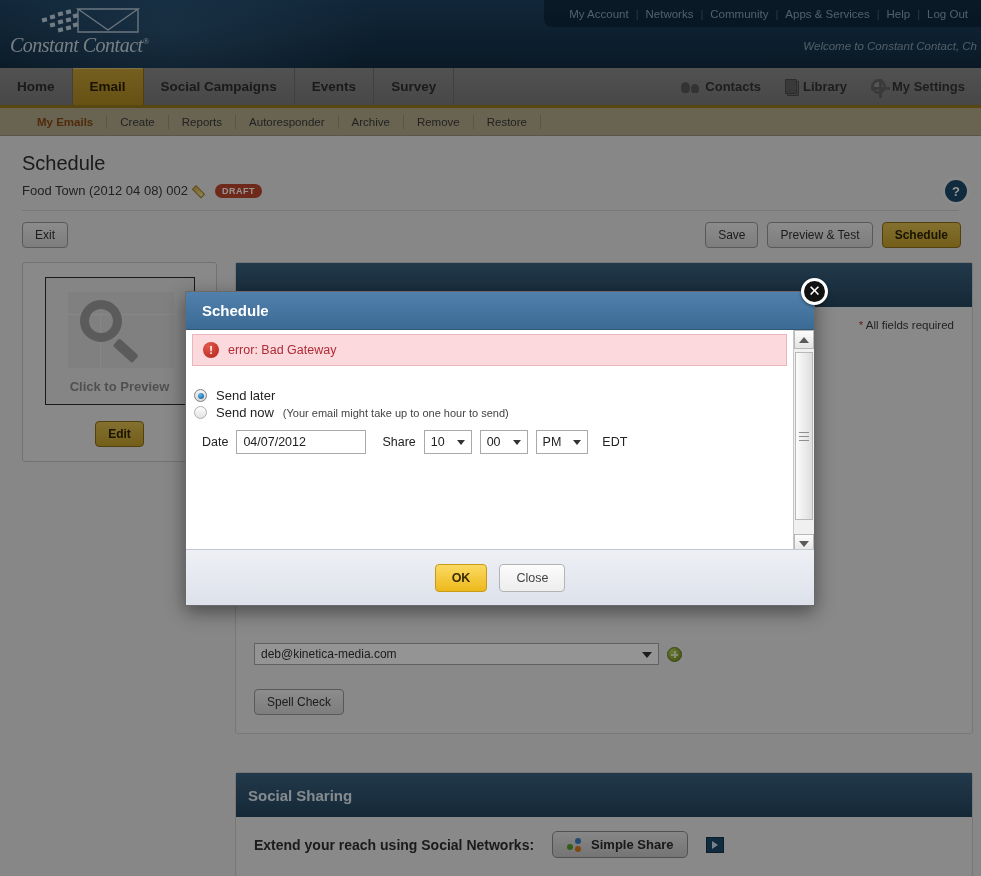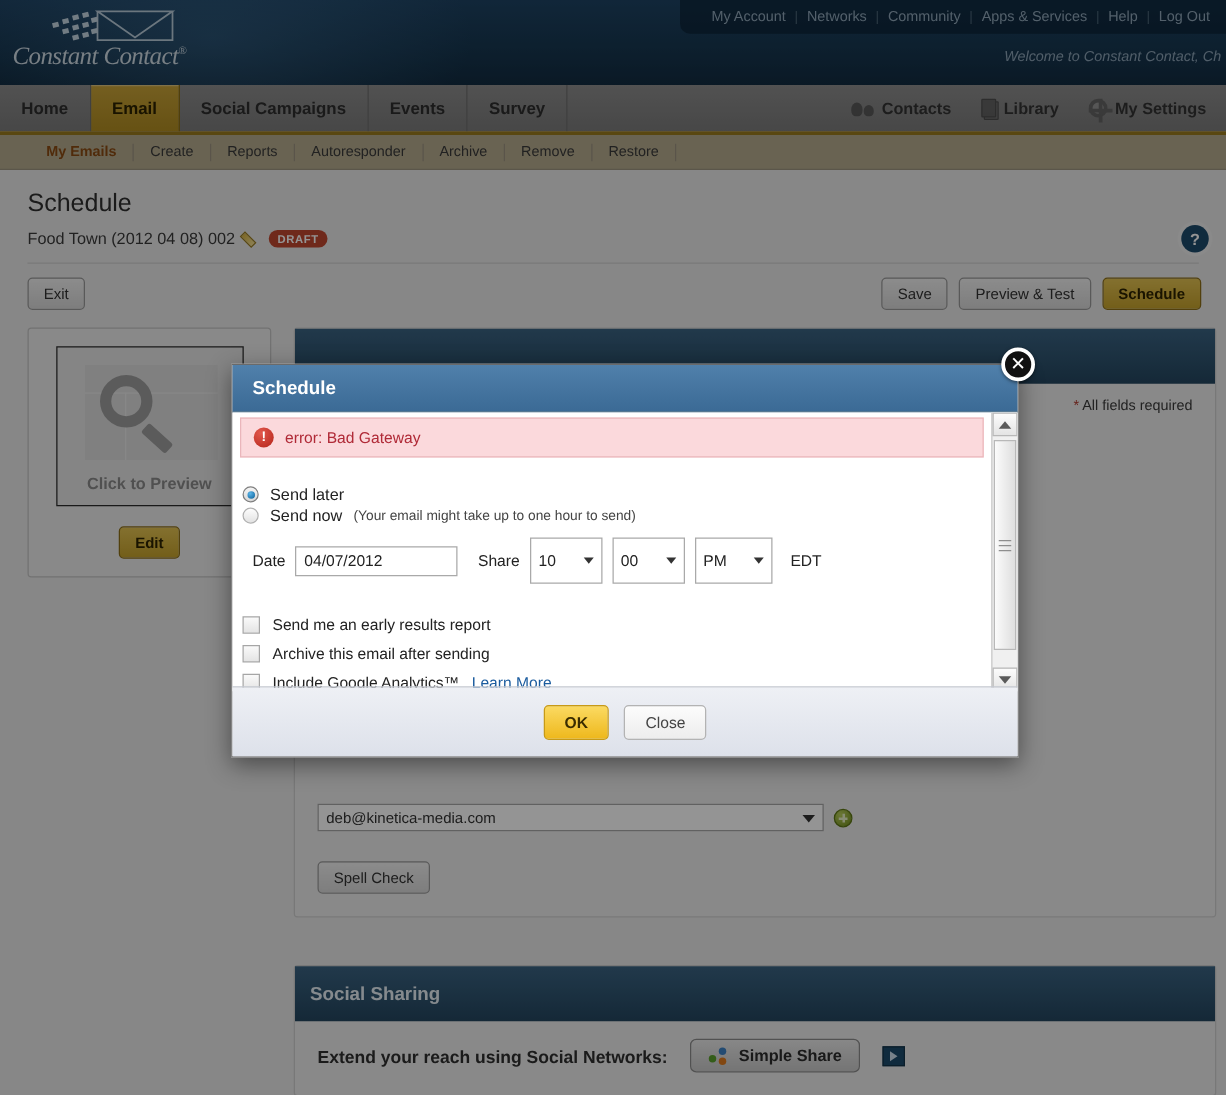--- a/index.html
+++ b/index.html
@@ -321,22 +321,22 @@
   .opthint { font-size:11px; color:#444; }
 
   .daterow { display:flex; align-items:center; gap:8px; margin:10px 0 0 8px; }
   .daterow .lab { font-size:12.5px; color:#222; }
   .dateinput {
     width:130px; height:24px; border:1px solid #a9a9a9; background:#fff;
     font-family:"Liberation Sans",sans-serif; font-size:12.5px; color:#222;
     padding:0 6px;
   }
   .selbox {
-    height:37px; min-width:42px; border:1px solid #a9a9a9; background:#fff;
-    display:flex; align-items:center; gap:22px; padding:0 6px;
+    height:24px; min-width:42px; border:1px solid #a9a9a9; background:#fff;
+    display:flex; align-items:center; gap:12px; padding:0 6px;
     font-size:12.5px; color:#222; cursor:pointer;
   }
   .selbox .ca {
     width:0;height:0;border-left:4px solid transparent;border-right:4px solid transparent;
     border-top:5px solid #333;
   }
   .tz { font-size:12.5px; color:#222; margin-left:6px; }
 
   .checks { margin:26px 0 0 8px; }
   .chkline { display:flex; align-items:center; gap:10px; margin-bottom:9px; }
@@ -607,35 +607,20 @@
             <span class="ca"></span>
           </div>
           <div class="selbox">
             <span>PM</span>
             <span class="ca"></span>
           </div>
           <span class="tz">EDT</span>
         </div>
       </div>
 
-      <div class="checks">
-        <div class="chkline">
-          <span class="chk"></span>
-          <span class="chklabel">Send me an early results report</span>
-        </div>
-        <div class="chkline">
-          <span class="chk"></span>
-          <span class="chklabel">Archive this email after sending</span>
-        </div>
-        <div class="chkline">
-          <span class="chk"></span>
-          <span class="chklabel">Include Google Analytics™</span>
-          <a href="#" class="chklabel" style="color:#1a5b9e;text-decoration:underline;">Learn More</a>
-        </div>
-      </div>
 
     </div>
 
     <div class="vscroll">
       <div class="arrow up"></div>
       <div class="thumb">
         <span class="grip">
             <i></i>
             <i></i>
             <i></i>

